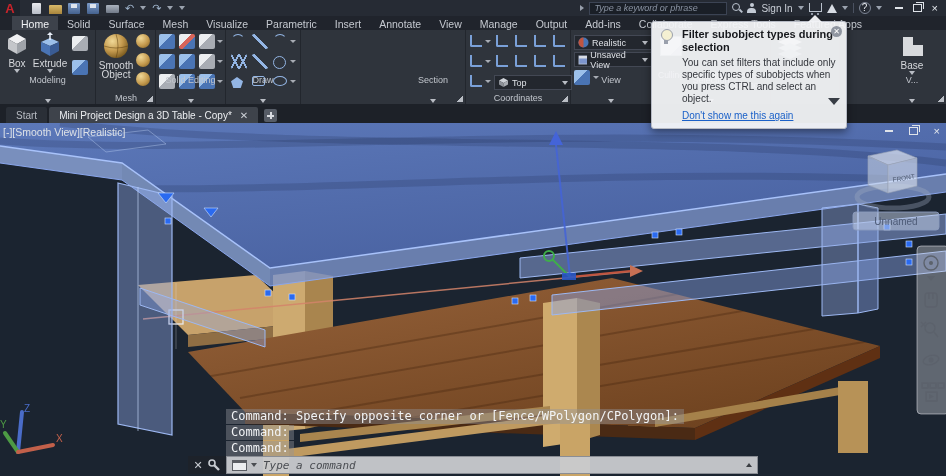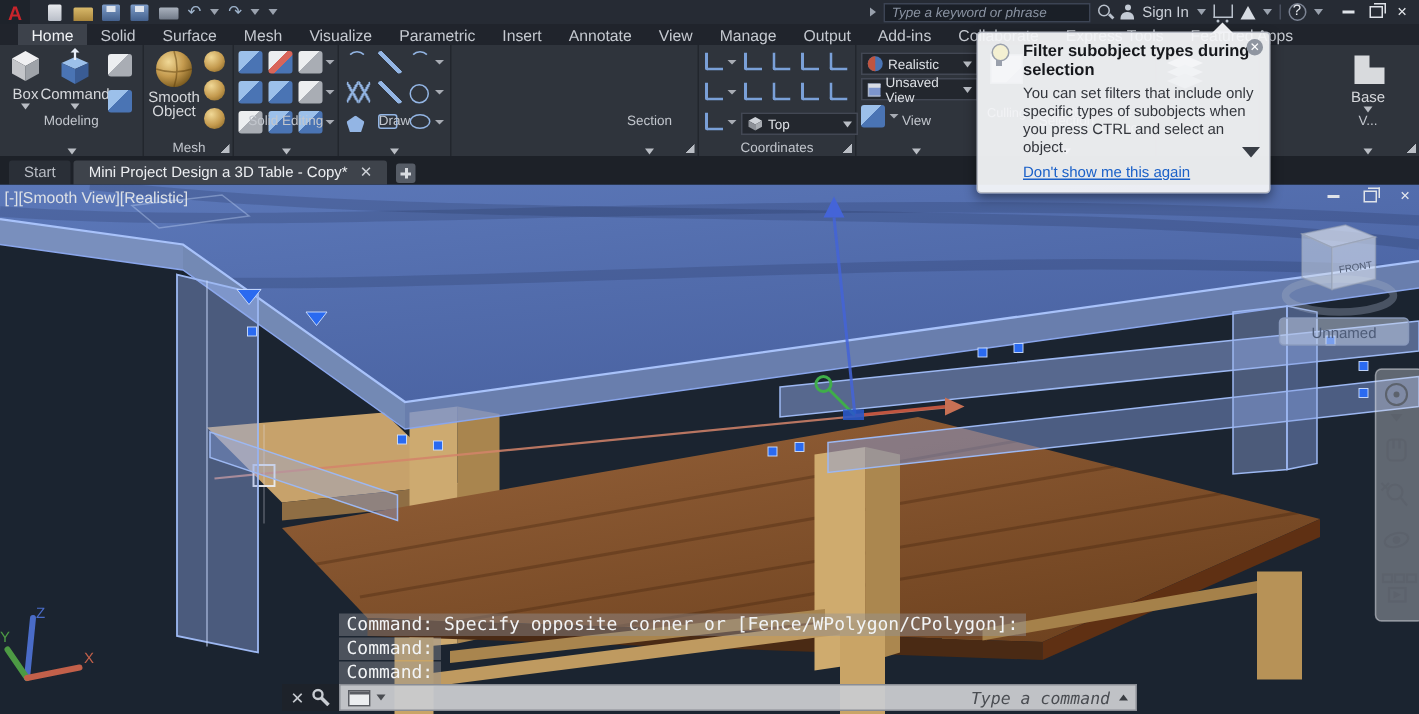--- a/index.html
+++ b/index.html
@@ -87,21 +87,21 @@
   .vplabel{position:absolute;left:3px;top:3px;color:#dde1e6;font-size:10.5px;}
   .vpwin{position:absolute;right:6px;top:3px;display:flex;gap:16px;align-items:center;}
   .vpwin .wmin,.vpwin .wrestore{filter:none;}
   .watermark{position:absolute;left:300px;top:107px;color:#2b50dd;font-size:15px;font-weight:bold;
              letter-spacing:9px;opacity:.8;white-space:nowrap;}
   .cmdhist{position:absolute;left:226px;font-family:"DejaVu Sans Mono",monospace;font-size:12px;color:#f2f4f6;
            background:rgba(145,148,155,.42);padding:0 5px;line-height:15px;white-space:pre;}
   .cmdbar{position:absolute;left:188px;top:456px;width:570px;height:18px;display:flex;align-items:stretch;}
   .cmdleft{width:38px;background:rgba(30,34,41,.94);display:flex;align-items:center;justify-content:space-evenly;color:#c8ccd2;font-size:11px;}
   .cmdfield{flex:1;background:rgba(201,203,207,.95);border:1px solid #8a8d94;display:flex;align-items:center;gap:4px;padding:0 5px;}
-  .cmdfield input{flex:1;border:none;background:transparent;font-family:"DejaVu Sans Mono",monospace;font-size:11px;color:#33363b;outline:none;text-align:right;}
+  .cmdfield input{flex:1;border:none;background:transparent;font-family:"DejaVu Sans Mono",monospace;font-size:11px;color:#33363b;outline:none;}
   .cmdfield input::placeholder{color:#4a4d52;font-style:italic;}
   .cmd-winicon{width:13px;height:9px;border:1px solid #5a5d63;background:#eceef0;position:relative;}
   .cmd-winicon:before{content:"";position:absolute;left:0;top:0;width:13px;height:2.5px;background:#5a5d63;}
   .upcaret{width:0;height:0;border-left:3.5px solid transparent;border-right:3.5px solid transparent;border-bottom:4px solid #3a3d42;}
   
   .tooltip{position:absolute;left:651px;top:21px;width:196px;background:rgba(244,245,248,.94);
            border:1px solid #b6bac4;border-radius:3px;box-shadow:0 3px 8px rgba(0,0,0,.45);
            padding:6px 8px 5px 30px;box-sizing:border-box;z-index:50;}
   .tooltip:before{content:"";position:absolute;left:156px;top:-7px;width:0;height:0;
                   border-left:7px solid transparent;border-right:7px solid transparent;border-bottom:7px solid rgba(244,245,248,.96);}
@@ -200,21 +200,21 @@
         <span class="caret"></span>
       </div>
       <div class="bigbtn" style="left:34px;top:2px;width:32px;">
         <svg width="24" height="26">
           <polygon points="12,6 21,10 12,14 3,10" fill="#9cc0ea"></polygon>
           <polygon points="3,10 12,14 12,24 3,19" fill="#4a74b4"></polygon>
           <polygon points="12,14 21,10 21,19 12,24" fill="#3a5c94"></polygon>
           <line x1="12" y1="8" x2="12" y2="1" stroke="#e8eef8" stroke-width="1.5"></line>
           <polygon points="9,3 15,3 12,0" fill="#e8eef8"></polygon>
         </svg>
-        <span>Command</span>
+        <span>Extrude</span>
         <span class="caret"></span>
       </div>
       <div class="si si-cube" style="left:72px;top:6px;"></div>
       <div class="si si-cubeb" style="left:72px;top:30px;"></div>
       <div class="plabel">
           <span>Modeling</span>
           <span class="caret"></span>
         </div>
     </div>
 

